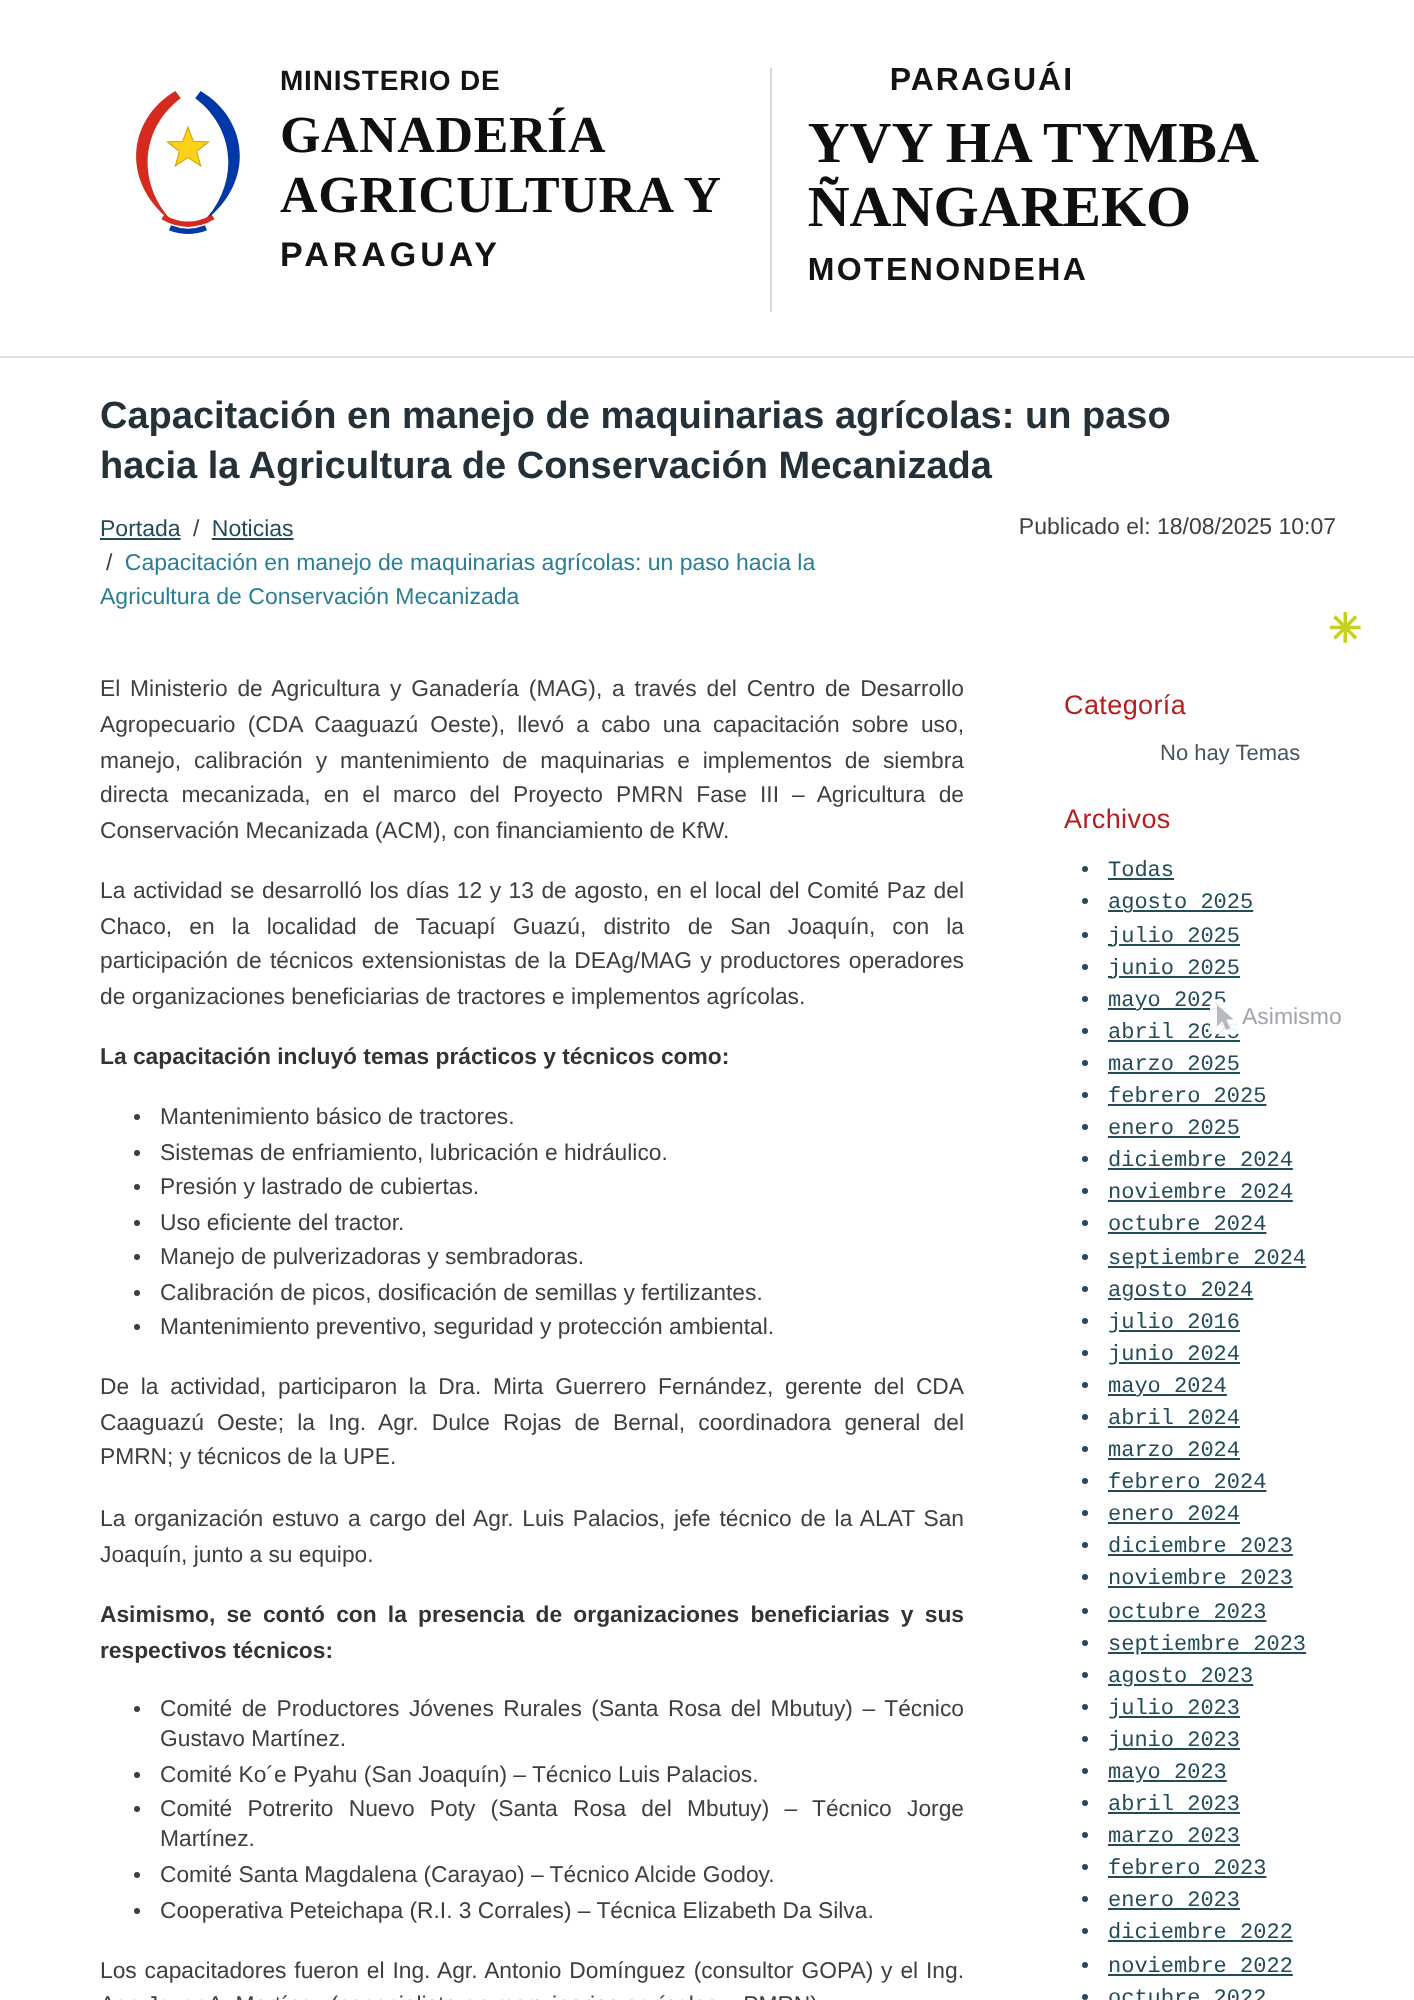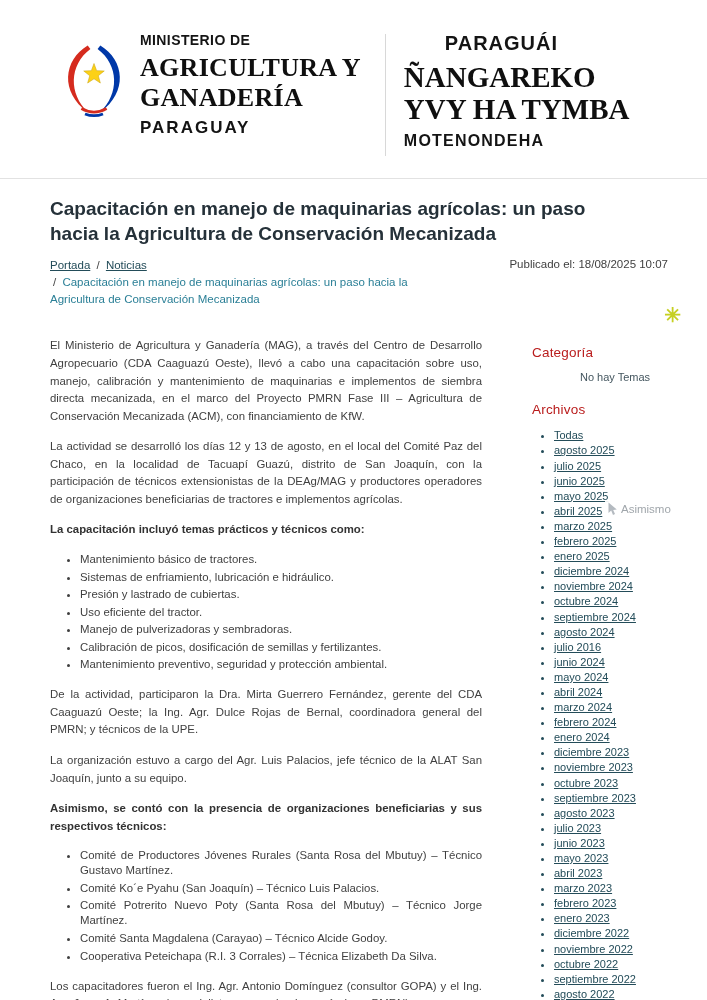--- a/index.html
+++ b/index.html
@@ -14,21 +14,21 @@
   .site-header { display:flex; align-items:flex-start; padding:30px 0 0 58px; color:#141414; }
   .logo-block { display:flex; text-decoration:none; color:inherit; }
   .coat { margin-top:6px; flex:0 0 auto; }
   .coat svg { display:block; }
   .ministry-text { margin-left:10px; padding-top:2px; }
   .mt-small { font-size:14px; font-weight:bold; letter-spacing:.4px; margin-bottom:5px; }
   .mt-big { font-family:"Liberation Serif", serif; font-size:26px; font-weight:bold; line-height:1.16; letter-spacing:.3px; color:#0f0f0f; }
   .mt-country { font-size:17px; font-weight:bold; letter-spacing:2px; margin-top:5px; }
   .header-divider { width:1px; height:122px; background:#d8d8d8; margin:4px 18px 0 24px; flex:0 0 auto; }
   .guarani { padding-top:2px; }
-  .g-small { font-size:20px; font-weight:bold; letter-spacing:1px; margin-bottom:6px;padding-left:41px; }
+  .g-small { font-size:16px; font-weight:bold; letter-spacing:1px; margin-bottom:6px;padding-left:41px; }
   .g-big { font-family:"Liberation Serif", serif; font-size:29px; font-weight:bold; line-height:1.12; color:#0f0f0f; }
   .g-bottom { font-size:16px; font-weight:bold; letter-spacing:1.2px; margin-top:6px; }
   .rule { border:none; border-top:1px solid #e2e2e2; margin-top:22px; }
 
   
   main { padding:18px 39px 0 50px; }
   .article-title { font-size:19px; font-weight:bold; line-height:1.3; color:#253139; max-width:585px; }
   .meta-row { display:flex; justify-content:space-between; align-items:flex-start; margin-top:11px; }
   .breadcrumb { font-size:11.5px; line-height:1.45; max-width:412px; }
   .bc-link { color:#234c59; text-decoration:underline; }
@@ -43,21 +43,21 @@
   .bold-lead { font-weight:bold; color:#333; }
   .article-col ul { margin:0 0 14px 30px; }
   .article-col li { margin-bottom:2.5px; line-height:1.32; text-align:justify; }
 
   
   .sidebar { margin-left:40px; width:146px; flex:0 0 auto; padding:8px 0 0 10px; font-size:11px; }
   .sb-title { font-size:13.5px; color:#b91c1c; margin-bottom:11px; letter-spacing:.2px; }
   .sb-empty { font-size:11px; color:#44565f; margin-bottom:19px;padding-left:48px; }
   .archives-list { list-style:disc; padding-left:22px; margin-top:10px; }
   .archives-list li { line-height:15.1px; color:#234c59; }
-  .archive-link { color:#234c59; text-decoration:underline; }
+  .archive-link { color:#234c59; text-decoration:underline;font-family:Liberation Mono, monospace; }
 
   
   .hover-tooltip {
     position:absolute; left:605px; top:501px; z-index:5;
     display:flex; align-items:center; gap:3px;
     background:rgba(255,255,255,.92); color:#a0a6ab;
     font-size:11.5px; padding:1px 3px 1px 2px;
   }
   .cursor-icon svg { display:block; }
   .accessibility-fab {
@@ -77,30 +77,30 @@
         <svg width="72" height="82" viewBox="0 0 80 90" aria-hidden="true">
           <path d="M33 10 C 6 26, 2 62, 33 84 C 12 64, 12 32, 36 14 Z" fill="#d52b1e"></path>
           <path d="M47 10 C 74 26, 78 62, 47 84 C 68 64, 68 32, 44 14 Z" fill="#0038a8"></path>
           <path d="M26 80 q14 8 28 0" fill="none" stroke="#d52b1e" stroke-width="3"></path>
           <path d="M30 86 q10 4 20 0" fill="none" stroke="#0038a8" stroke-width="3"></path>
           <polygon points="40,30 42.94,37.96 51.41,38.29 44.76,43.55 47.05,51.71 40,47 32.95,51.71 35.24,43.55 28.59,38.29 37.06,37.96" fill="#fcd116" stroke="#caa40e" stroke-width="0.6"></polygon>
         </svg>
       </span>
       <span class="ministry-text">
         <span style="display:block" class="mt-small">MINISTERIO DE</span>
+        <span style="display:block" class="mt-big">GANADERÍA</span>
         <span style="display:block" class="mt-big">AGRICULTURA Y</span>
-        <span style="display:block" class="mt-big">GANADERÍA</span>
         <span style="display:block" class="mt-country">PARAGUAY</span>
       </span>
     </a>
     <div class="header-divider"></div>
     <div class="guarani">
       <div class="g-small">PARAGUÁI</div>
+      <div class="g-big">YVY HA TYMBA</div>
       <div class="g-big">ÑANGAREKO</div>
-      <div class="g-big">YVY HA TYMBA</div>
       <div class="g-bottom">MOTENONDEHA</div>
     </div>
   </header>
 
   <hr class="rule">
 
   <main>
     <h1 class="article-title">Capacitación en manejo de maquinarias agrícolas: un paso hacia la Agricultura de Conservación Mecanizada</h1>
 
     <div class="meta-row">

